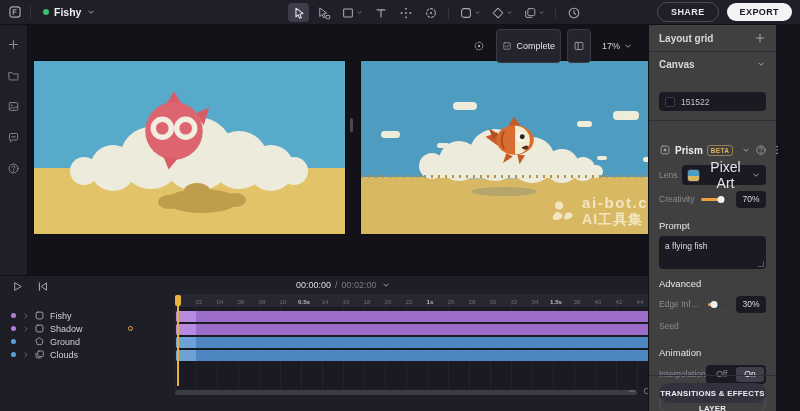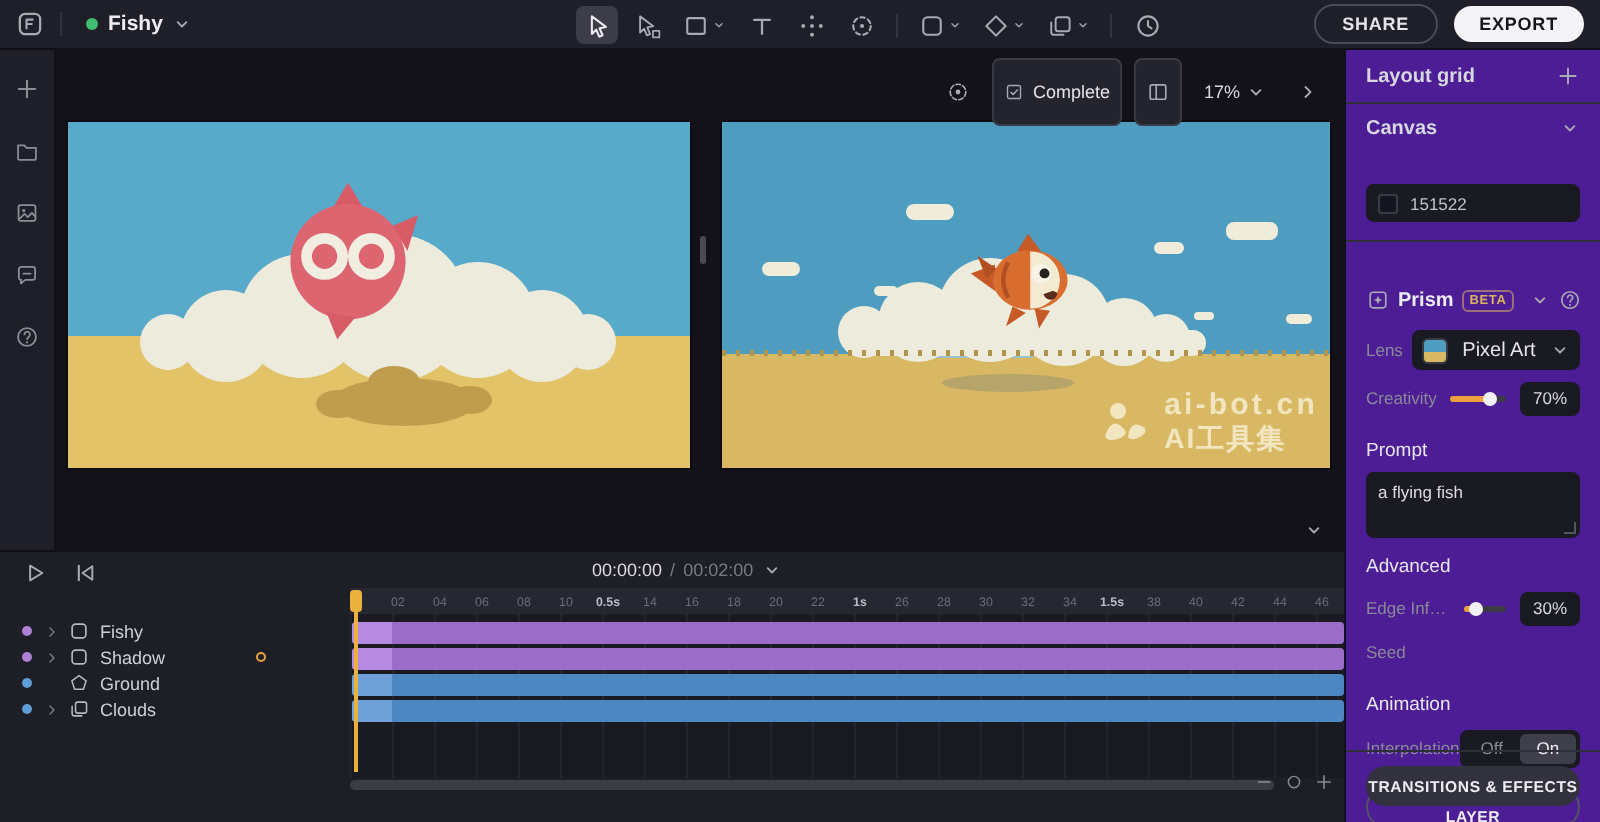--- a/index.html
+++ b/index.html
@@ -60,37 +60,37 @@
   .sc{position:absolute;background:#efecd9;border-radius:4px}
   .mountain{position:absolute;left:104px;top:96px;width:0;height:0;border-left:26px solid transparent;border-right:26px solid transparent;border-bottom:22px solid #9cc3cd}
   .grass{position:absolute;left:0;right:0;top:114px;height:3px;background:repeating-linear-gradient(90deg,#b1944a 0 2px,transparent 2px 7px)}
   .fish2{position:absolute;left:120px;top:48px;width:66px;height:62px}
   .shadow2{position:absolute;left:110px;top:126px;width:66px;height:9px;background:#ada06e;border-radius:50%;opacity:.8}
   .watermark{position:absolute;right:6px;bottom:5px;display:flex;align-items:center;gap:6px;color:#f4e9c6;opacity:.94;z-index:2}
   .wm-l1{font-size:15px;font-weight:bold;letter-spacing:1.6px}
   .wm-l2{font-size:14px;font-weight:bold;letter-spacing:1px}
 
   
-  .sidebar{position:absolute;left:672px;top:25px;width:128px;height:386px;background:#4c1d95;border-left:1px solid #101016;padding:0 10px;z-index:5}
+  .sidebar{position:absolute;left:648px;top:25px;width:128px;height:386px;background:#404040;border-left:1px solid #101016;padding:0 10px;z-index:5}
   .sb-row{display:flex;align-items:center;justify-content:space-between}
   .sb-head{font-size:10px;color:#d7d8df;font-weight:bold}
   .sb-div{height:1px;background:#2e2e39;margin:0 -10px}
   .row-h26{height:26px}.row-h24{height:24px}
   .sb-label-sm{font-size:8.5px;color:#8a8a95}
   .sb-sec-label{font-size:9.5px;color:#e6e6ec;font-weight:normal;margin:9px 0 5px}
   .color-field{display:flex;align-items:center;gap:6px;background:#1a1a23;border-radius:4px;height:19px;padding:0 6px;margin:16px 0 9px}
   .swatch{width:10px;height:10px;border-radius:2px;border:1px solid #3c3c47}
   .cf-text{font-size:8.5px;color:#c3c3cc}
   .prism-head{height:26px;display:flex;align-items:center;gap:4px;margin-top:16px}
   .prism-title{font-size:10px;font-weight:bold;color:#ececf2}
   .beta{font-size:6.5px;font-weight:bold;color:#d9b45e;border:1px solid rgba(217,180,94,.55);border-radius:3px;padding:1px 3px;letter-spacing:.3px}
   .prism-head .spacer{flex:1}
   .dropdown{display:flex;align-items:center;gap:4px;background:#1a1a23;border-radius:4px;height:20px;padding:0 5px;width:84px}
   .lens-thumb{width:13px;height:13px;border-radius:3px;background:linear-gradient(180deg,#4f9dc0 55%,#d8b862 55%);flex:none;border:1px solid #3a3a44}
-  .dd-text{font-size:10px;color:#e4e4ea;flex:1}
+  .dd-text{font-size:14px;color:#e4e4ea;flex:1}
   .slider{flex:1;margin:0 7px;position:relative;height:10px}
   .sl-track{position:absolute;left:0;right:0;top:4px;height:2.5px;border-radius:2px;background:#3c3c47}
   .sl-fill{position:absolute;left:0;top:0;bottom:0;border-radius:2px;background:#ee9f3e}
   .sl-knob{position:absolute;top:-2.5px;width:7px;height:7px;border-radius:50%;background:#f2f2f4;transform:translateX(-50%)}
   .val-box{background:#1a1a23;border-radius:4px;height:17px;min-width:30px;display:flex;align-items:center;justify-content:center;font-size:8.5px;color:#d8d8df}
   .prompt-box{background:#1a1a23;border-radius:4px;height:33px;padding:5px 6px;font-size:8.5px;color:#dcdce2;position:relative;margin-bottom:2px}
   .resize-h{position:absolute;right:2px;bottom:2px;width:6px;height:6px;border-right:1.5px solid #55555f;border-bottom:1.5px solid #55555f}
   .seed-input{display:flex;align-items:center;background:#1a1a23;border-radius:4px;height:19px;padding:0 5px;width:84px;gap:4px}
   .seed-val{font-size:8.5px;color:#d8d8df;flex:1}
   .seg{display:flex;background:#1a1a23;border-radius:4px;height:19px;padding:2px;width:84px}

